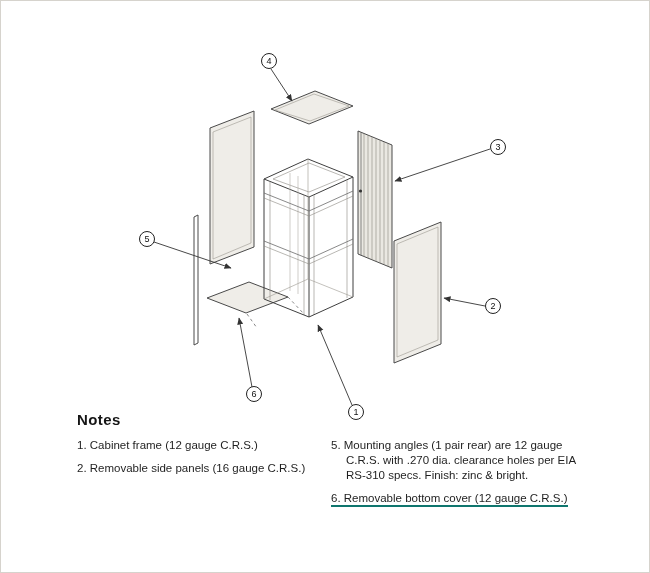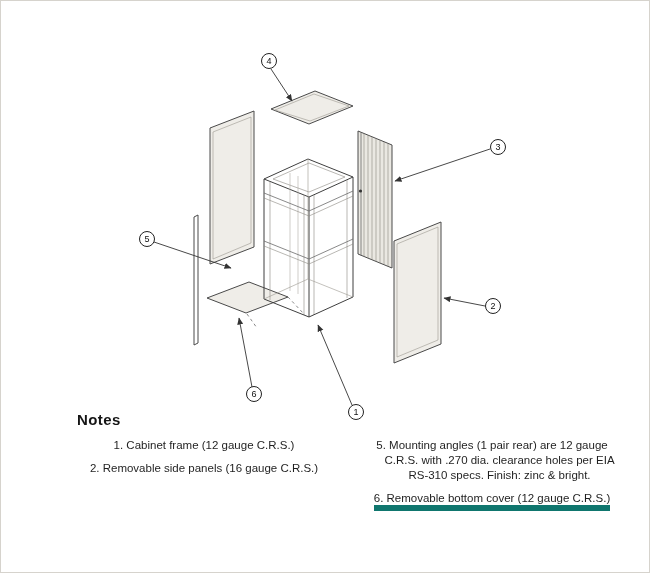--- a/index.html
+++ b/index.html
@@ -11,30 +11,30 @@
     box-sizing:border-box;
     font-family:"Liberation Sans", sans-serif;
     overflow:hidden;
   }
   .diagram { position:absolute; top:0; left:0; }
   .notes { position:absolute; left:76px; top:410px; width:548px; }
   .notes-title {
     font-size:15px; font-weight:bold; color:#151515;
     letter-spacing:0.4px; margin:0 0 10px 0;
   }
-  .notes-cols { display:flex;text-align:center; }
+  .notes-cols { display:flex; }
   .col-left { width:254px; }
-  .col-right { width:250px;margin-left:36px; }
+  .col-right { width:250px; }
   .note-item {
     font-size:11.5px; color:#1f1f1f; line-height:1.3;
     margin:0 0 8.5px 0;
     padding-left:15px; text-indent:-15px;
   }
   .note-underline span {
-    border-bottom:6px solid #0f766e;
+    border-bottom:2px solid #0f766e;
     padding-bottom:1px;
   }
 </style>
 </head>
 <body>
 
 <div class="page">
 
   <svg class="diagram" width="650" height="420" viewBox="0 0 650 420">
     <defs>

